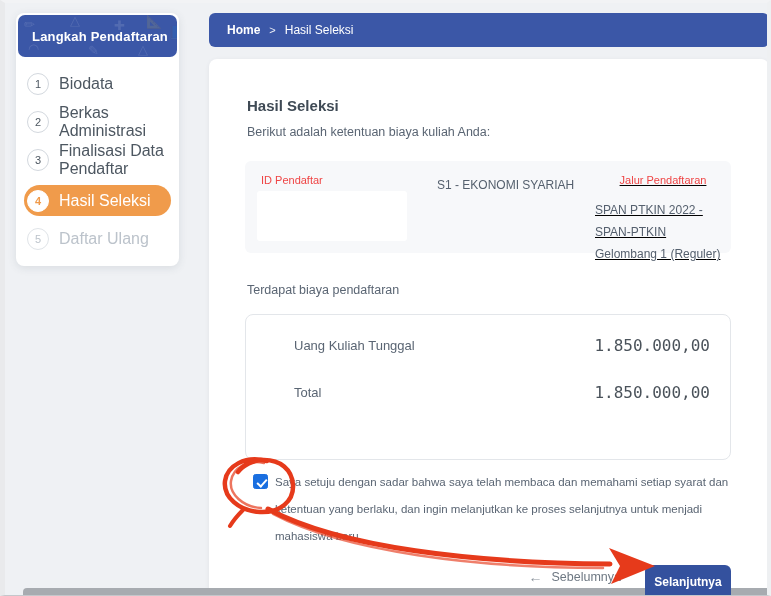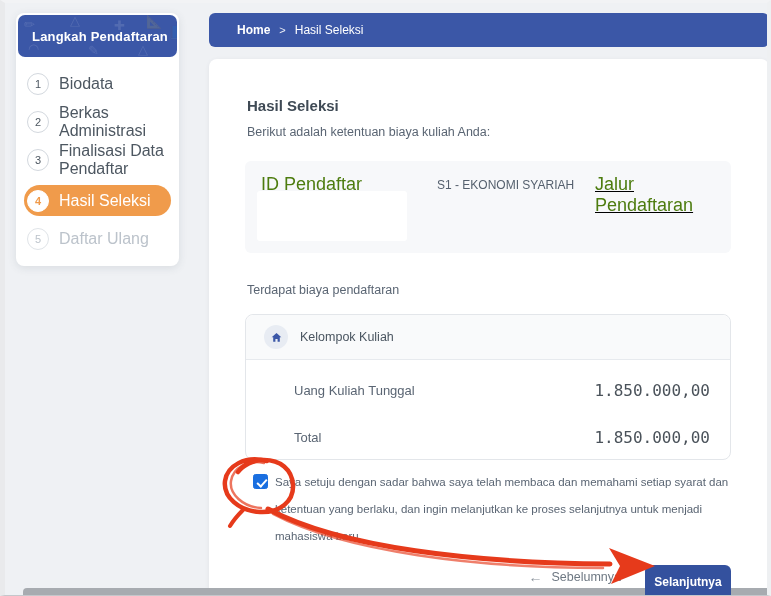--- a/index.html
+++ b/index.html
@@ -40,40 +40,40 @@
   }
   .step-row.active .step-circle { border-color:#fff; color:var(--orange); font-weight:bold; }
   .step-row.active .step-label { color:#fff; }
   .step-row.disabled .step-circle { border-color:#e0e4e8; color:#bcc3cb; }
   .step-row.disabled .step-label { color:#bcc3cb; }
 
   
   .breadcrumb {
     position:absolute; left:204px; top:10px; width:560px; height:34px;
     background:var(--blue); border-radius:6px;
-    display:flex; align-items:center; padding-left:28px; gap:9px;
+    display:flex; align-items:center; padding-left:18px; gap:9px;
     color:#fff; font-size:12px;
   }
   .breadcrumb .home { font-weight:bold; cursor:pointer; }
   .breadcrumb .sep { font-size:11px; opacity:.9; }
 
   
   .main-card {
     position:absolute; left:204px; top:56px; width:560px; height:540px;
     background:#fff; border-radius:8px 8px 0 0; box-shadow:0 1px 4px rgba(60,70,90,.08);
   }
   .main-title { position:absolute; left:38px; top:38px; font-size:15px; font-weight:bold; color:#3f4a55; }
   .main-subtitle { position:absolute; left:38px; top:66px; font-size:12.5px; color:#5a6573; }
 
   .info-panel {
     position:absolute; left:36px; top:102px; width:486px; height:92px;
     background:#f7f8fa; border-radius:6px;
   }
   .info-col { position:absolute; top:13px; }
-  .info-col .lbl { font-size:18px; color:#4d7c0f; margin-bottom:13px; }
+  .info-col .lbl { font-size:11px; color:#ef4444; margin-bottom:13px;text-align:center; }
   .info-col .val { font-size:12px; color:#55606e; line-height:22px; max-width:160px; }
   .col-id   { left:16px; }
   .col-prodi{ left:192px; }
   .col-jalur{ left:350px;text-decoration:underline; }
   .redaction { position:absolute; left:12px; top:30px; width:150px; height:50px; background:#fff; border-radius:3px; }
 
   .fee-note { position:absolute; left:38px; top:224px; font-size:12.5px; color:#5a6573; }
 
   .fee-card {
     position:absolute; left:36px; top:255px; width:486px; height:146px;
@@ -181,34 +181,27 @@
       <div class="info-col col-id">
         <div class="lbl">ID Pendaftar</div>
         <div class="val"></div>
       </div>
       <div class="redaction"></div>
       <div class="info-col col-prodi">
         <div class="val">S1 - EKONOMI SYARIAH</div>
       </div>
       <div class="info-col col-jalur">
         <div class="lbl">Jalur Pendaftaran</div>
+        <div class="val">SPAN PTKIN 2022 - SPAN-PTKIN Gelombang 1 (Reguler)</div>
       </div>
     </section>
 
     <p class="fee-note">Terdapat biaya pendaftaran</p>
 
     <section class="fee-card">
-      <div class="fee-header">
-        <span class="fee-icon-circle">
-          <svg width="11" height="11" viewBox="0 0 16 16">
-              <path d="M8 1.5 L15 7.5 H12.8 V14 H9.6 V10 H6.4 V14 H3.2 V7.5 H1 Z" fill="#3b57a7"></path>
-            </svg>
-        </span>
-        <span class="lbl">Kelompok Kuliah</span>
-      </div>
       <div class="fee-row">
         <span class="lbl">Uang Kuliah Tunggal</span>
         <span class="amt">1.850.000,00</span>
       </div>
       <div class="fee-row">
         <span class="lbl">Total</span>
         <span class="amt">1.850.000,00</span>
       </div>
     </section>
 

